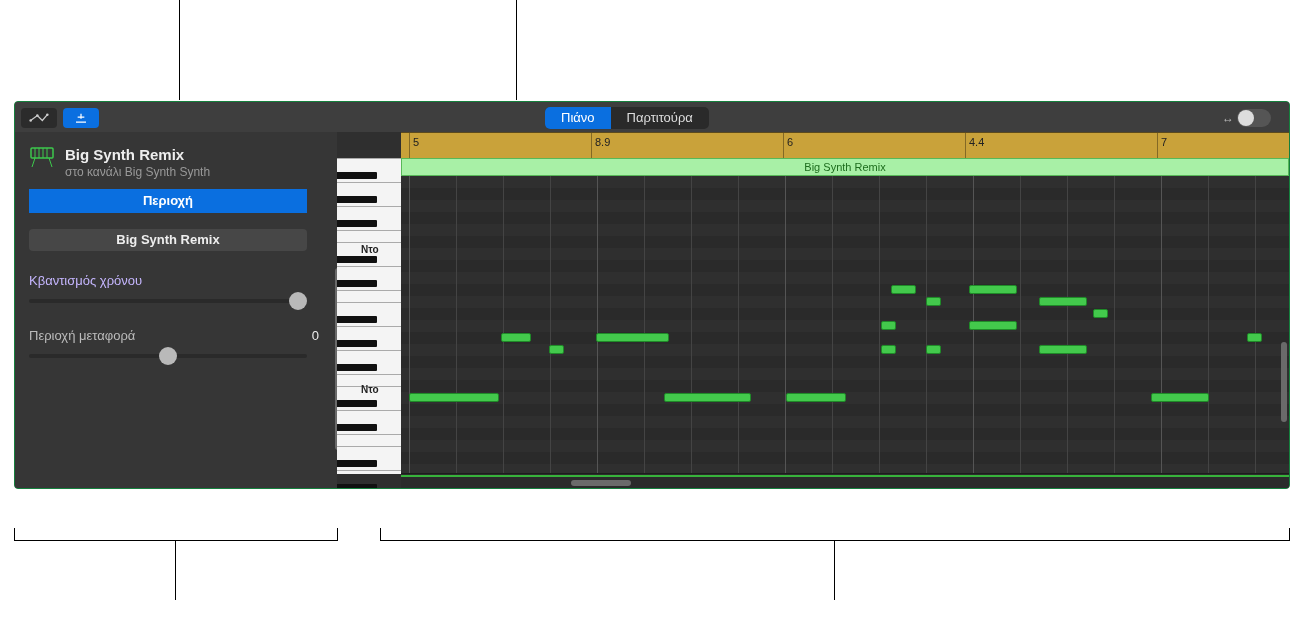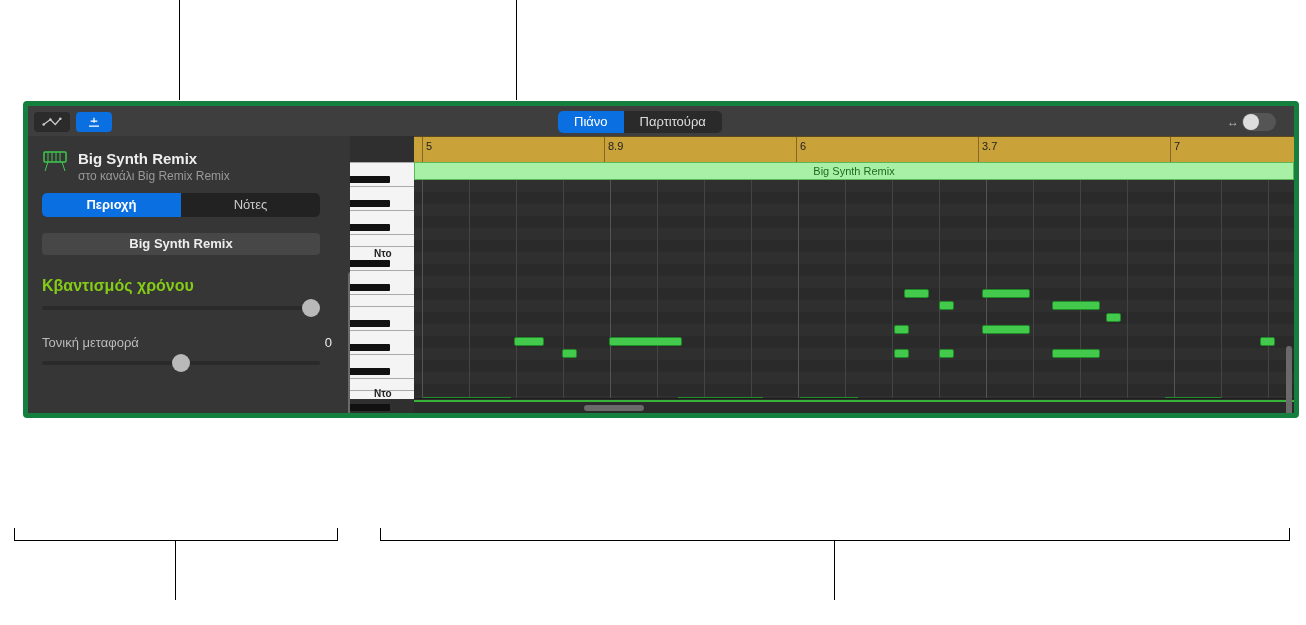--- a/index.html
+++ b/index.html
@@ -1,17 +1,17 @@
 <!DOCTYPE html>
 <html><head>
 <meta charset="utf-8">
 <style>
   html,body{margin:0;padding:0;background:#fff;font-family:-apple-system,Helvetica,Arial,sans-serif;font-size:13px;color:#ddd;}
   .canvas{position:relative;width:1306px;height:625px;}
-  .editor{position:absolute;left:23px;top:101px;width:1276px;height:317px;background:#3a3a3a;border:5px solid #15803d;border-radius:4px;overflow:hidden;box-sizing:border-box;}
+  .editor{position:absolute;left:14px;top:101px;width:1276px;height:388px;background:#3a3a3a;border:1px solid #15803d;border-radius:4px;overflow:hidden;box-sizing:border-box;}
 
   
   .toolbar{position:absolute;left:0;top:0;right:0;height:30px;background:#3e3e3e;border-bottom:1px solid #222;}
   .tool-btn{position:absolute;top:6px;width:36px;height:20px;border-radius:4px;display:flex;align-items:center;justify-content:center;}
   .tool-btn.a{left:6px;background:#2b2b2b;}
   .tool-btn.b{left:48px;background:#0a6fe0;}
   .tool-btn svg{width:20px;height:14px;}
 
   .seg{position:absolute;top:5px;height:22px;border-radius:5px;background:#2a2a2a;display:flex;overflow:hidden;}
   .seg .opt{padding:0 16px;line-height:22px;font-size:13px;color:#ddd;cursor:pointer;}
@@ -23,27 +23,27 @@
   .switch{width:34px;height:18px;border-radius:10px;background:#555;position:relative;}
   .switch::after{content:"";position:absolute;left:1px;top:1px;width:16px;height:16px;border-radius:50%;background:#ddd;}
 
   
   .inspector{position:absolute;left:0;top:30px;width:322px;bottom:0;background:#363636;padding:14px 10px 0 10px;box-sizing:border-box;}
   .trk{display:flex;align-items:flex-start;gap:10px;margin:0 0 10px 4px;}
   .trk-icon{width:26px;height:22px;}
   .trk-title{font-weight:600;color:#eee;font-size:15px;}
   .trk-sub{color:#999;font-size:12px;margin-top:2px;}
 
-  .pill-seg{width:278px;height:24px;border-radius:5px;background:#222;display:flex;overflow:hidden;margin:0 0 16px 4px;}
+  .pill-seg{width:278px;height:24px;border-radius:0;background:#222;display:flex;overflow:hidden;margin:0 0 16px 4px;}
   .pill-seg .p{flex:1;text-align:center;line-height:24px;font-size:13px;color:#ccc;cursor:pointer;}
   .pill-seg .p.sel{background:#0a6fe0;color:#fff;font-weight:600;}
 
   .name-box{width:278px;height:22px;border-radius:4px;background:#474747;color:#eee;text-align:center;line-height:22px;font-weight:600;margin:0 0 22px 4px;}
 
-  .fld-label{color:#84cc16;font-size:16px;margin:0 0 4px 4px;font-weight:bold;}
+  .fld-label{color:#c4b5fd;font-size:13px;margin:0 0 4px 4px;}
   .select{width:278px;height:22px;border-radius:4px;background:#474747;color:#ddd;text-align:center;line-height:22px;position:relative;margin:0 0 16px 4px;}
   .select::after{content:"";position:absolute;right:7px;top:3px;width:8px;height:14px;background:
     linear-gradient(45deg,transparent 3px,#aaa 3px,#aaa 4px,transparent 4px) 0 0/8px 7px no-repeat,
     linear-gradient(-45deg,transparent 3px,#aaa 3px,#aaa 4px,transparent 4px) 0 0/8px 7px no-repeat,
     linear-gradient(135deg,transparent 3px,#aaa 3px,#aaa 4px,transparent 4px) 0 7px/8px 7px no-repeat,
     linear-gradient(-135deg,transparent 3px,#aaa 3px,#aaa 4px,transparent 4px) 0 7px/8px 7px no-repeat;}
 
   .row{display:flex;justify-content:space-between;margin:0 8px 4px 4px;color:#bbb;}
   .slider{position:relative;width:278px;height:18px;margin:0 0 18px 4px;}
   .slider .track{position:absolute;left:0;right:0;top:7px;height:4px;background:#2a2a2a;border-radius:2px;}
@@ -118,56 +118,55 @@
           <rect x="2" y="2" width="22" height="10" rx="1" fill="none" stroke="#3cc94c" stroke-width="1.5"></rect>
           <line x1="6" y1="2" x2="6" y2="12" stroke="#3cc94c"></line>
             <line x1="10" y1="2" x2="10" y2="12" stroke="#3cc94c"></line>
             <line x1="14" y1="2" x2="14" y2="12" stroke="#3cc94c"></line>
             <line x1="18" y1="2" x2="18" y2="12" stroke="#3cc94c"></line>
           <line x1="6" y1="12" x2="3" y2="21" stroke="#3cc94c"></line>
             <line x1="20" y1="12" x2="23" y2="21" stroke="#3cc94c"></line>
         </svg>
         <div>
           <div class="trk-title">Big Synth Remix</div>
-          <div class="trk-sub">στο κανάλι Big Remix Remix</div>
+          <div class="trk-sub">στο κανάλι Big Synth Synth</div>
         </div>
       </div>
 
       <div class="pill-seg">
         <div class="p sel">Περιοχή</div>
-        <div class="p">Νότες</div>
       </div>
 
       <div class="name-box">Big Synth Remix</div>
 
       <div class="fld-label">Κβαντισμός χρόνου</div>
 
       <div class="slider">
         <div class="track"></div>
           <div class="knob" style="left:260px;"></div>
       </div>
 
       <div class="row">
-        <span>Τονική μεταφορά</span>
+        <span>Περιοχή μεταφορά</span>
         <span style="color:#eee;">0</span>
       </div>
       <div class="slider" style="margin-bottom:0;">
         <div class="track"></div>
           <div class="knob" style="left:130px;"></div>
       </div>
 
       <div class="insp-scroll"></div>
     </div>
 
     <div class="roll">
       <div class="ruler" id="ruler">
           <div class="tick" style="left: 8px;">5</div>
           <div class="tick" style="left: 190px;">8.9</div>
           <div class="tick" style="left: 382px;">6</div>
-          <div class="tick" style="left: 564px;">3.7</div>
+          <div class="tick" style="left: 564px;">4.4</div>
           <div class="tick" style="left: 756px;">7</div>
         </div>
       <div class="region-bar">Big Synth Remix</div>
 
       <div class="kbd" id="kbd" style="background: rgb(244, 244, 244);">
           <div class="wsplit" style="top: 0px;"></div>
           <div class="bk" style="top: 14px;"></div>
           <div class="wsplit" style="top: 24px;"></div>
           <div class="bk" style="top: 38px;"></div>
           <div class="wsplit" style="top: 48px;"></div>

